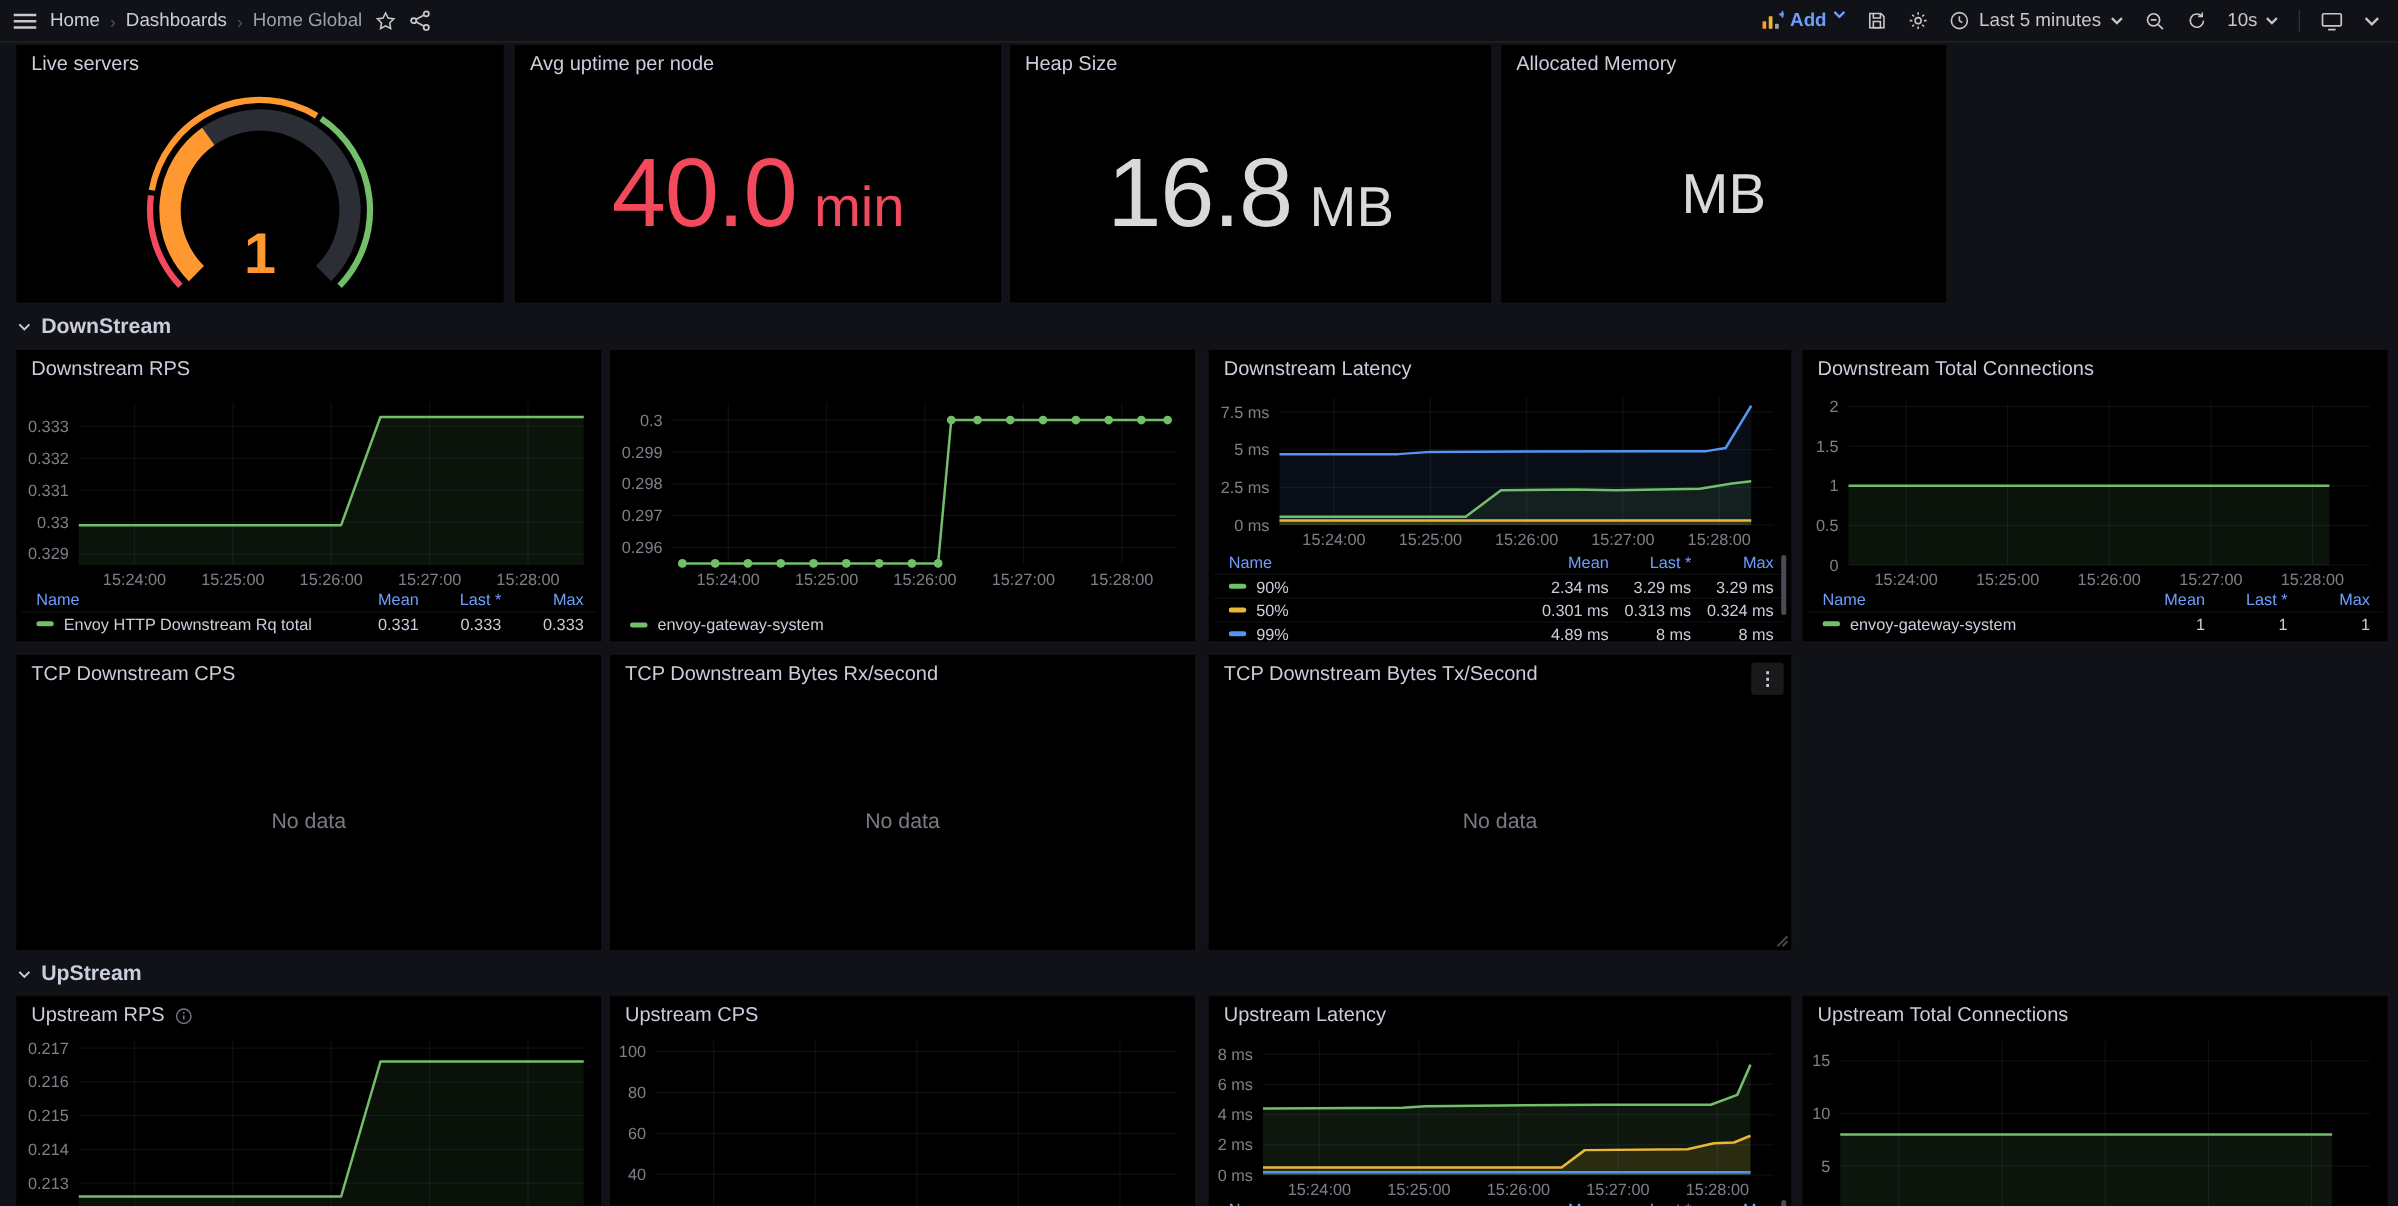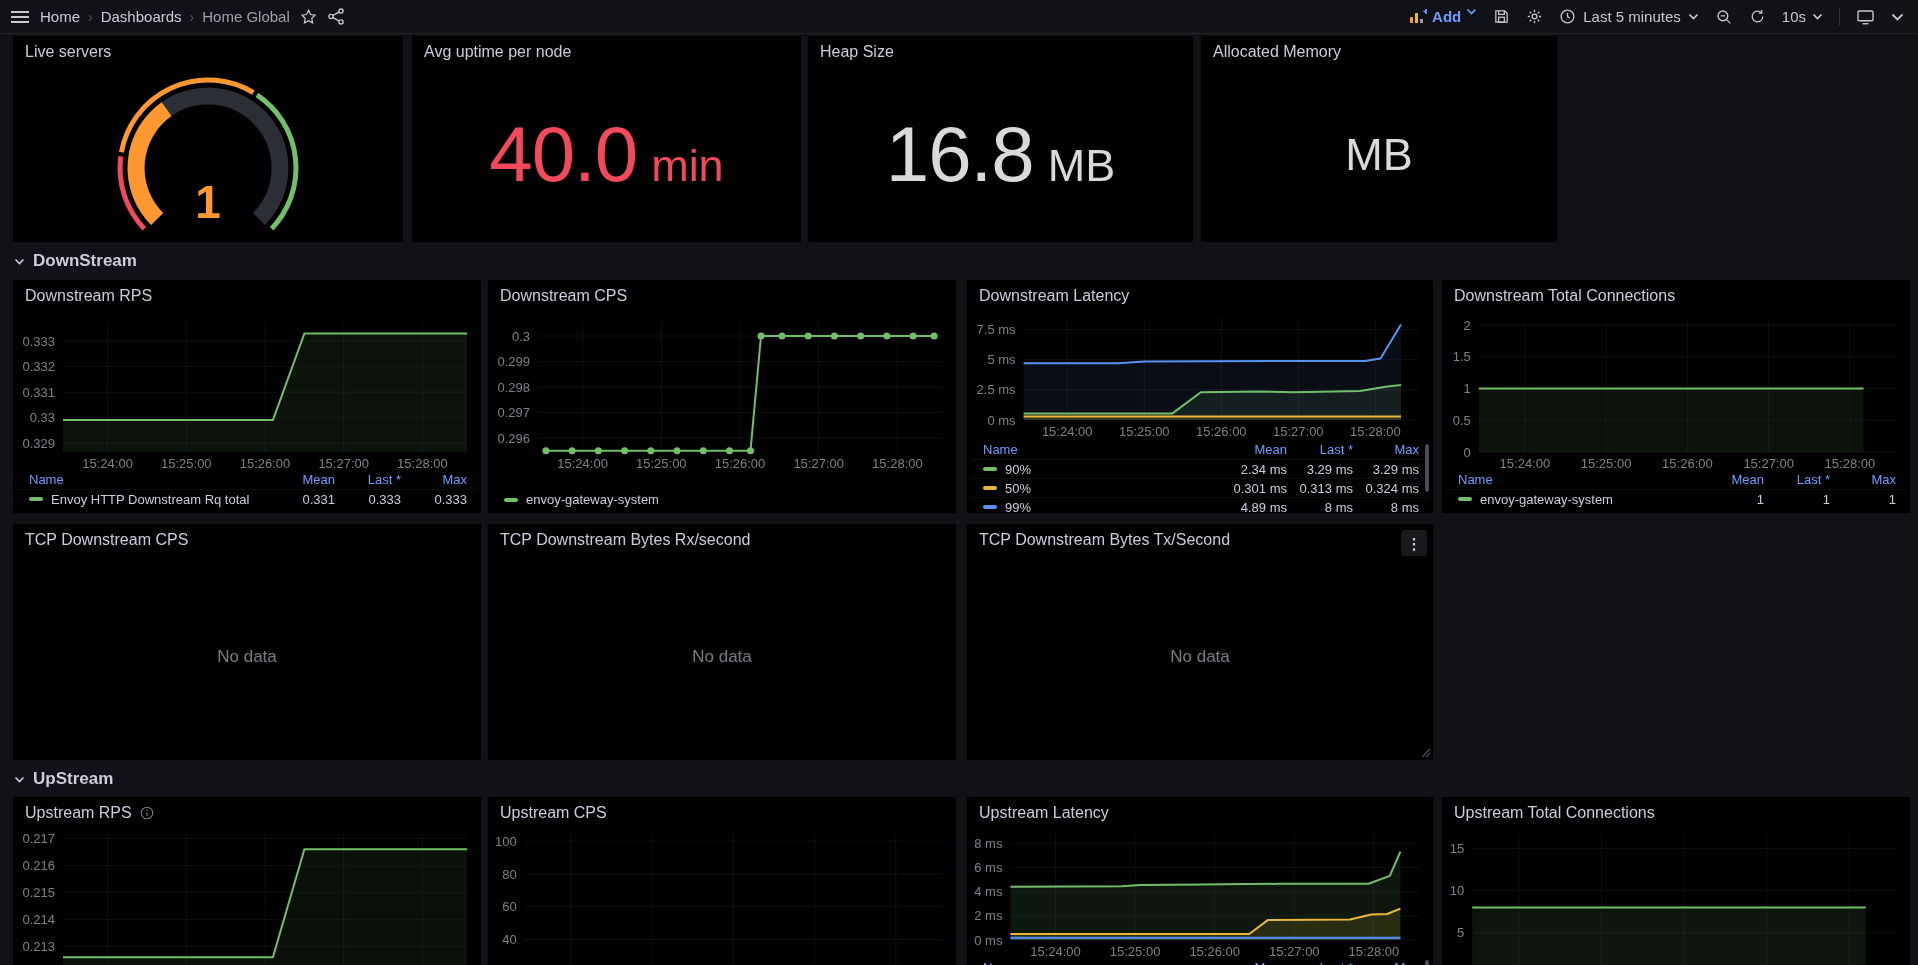--- a/index.html
+++ b/index.html
@@ -259,23 +259,20 @@
       </div>
       <div class="lg-row">
         <span class="lg-name"><i class="dash" style="background:#73BF69"></i>Envoy HTTP Downstream Rq total</span>
         <span class="lg-col">0.331</span>
         <span class="lg-col">0.333</span>
         <span class="lg-col">0.333</span>
       </div>
     </div>
 </div>
 <div class="panel" style="left:487px;top:279px;width:470px;height:235px;">
-  <div class="panel-title">
-      <span>Downstream CPS</span>
-    </div>
   <div class="chart" style="top:36px;height:158px;"><svg width="460" height="158">
         <line x1="90.6" y1="6" x2="90.6" y2="136.0" stroke="rgba(204,204,220,0.07)"></line>
         <text x="90.6" y="152" fill="rgba(204,204,220,0.62)" font-size="13" text-anchor="middle">15:24:00</text>
         <line x1="169.3" y1="6" x2="169.3" y2="136.0" stroke="rgba(204,204,220,0.07)"></line>
         <text x="169.3" y="152" fill="rgba(204,204,220,0.62)" font-size="13" text-anchor="middle">15:25:00</text>
         <line x1="248.0" y1="6" x2="248.0" y2="136.0" stroke="rgba(204,204,220,0.07)"></line>
         <text x="248.0" y="152" fill="rgba(204,204,220,0.62)" font-size="13" text-anchor="middle">15:26:00</text>
         <line x1="326.7" y1="6" x2="326.7" y2="136.0" stroke="rgba(204,204,220,0.07)"></line>
         <text x="326.7" y="152" fill="rgba(204,204,220,0.62)" font-size="13" text-anchor="middle">15:27:00</text>
         <line x1="405.4" y1="6" x2="405.4" y2="136.0" stroke="rgba(204,204,220,0.07)"></line>

